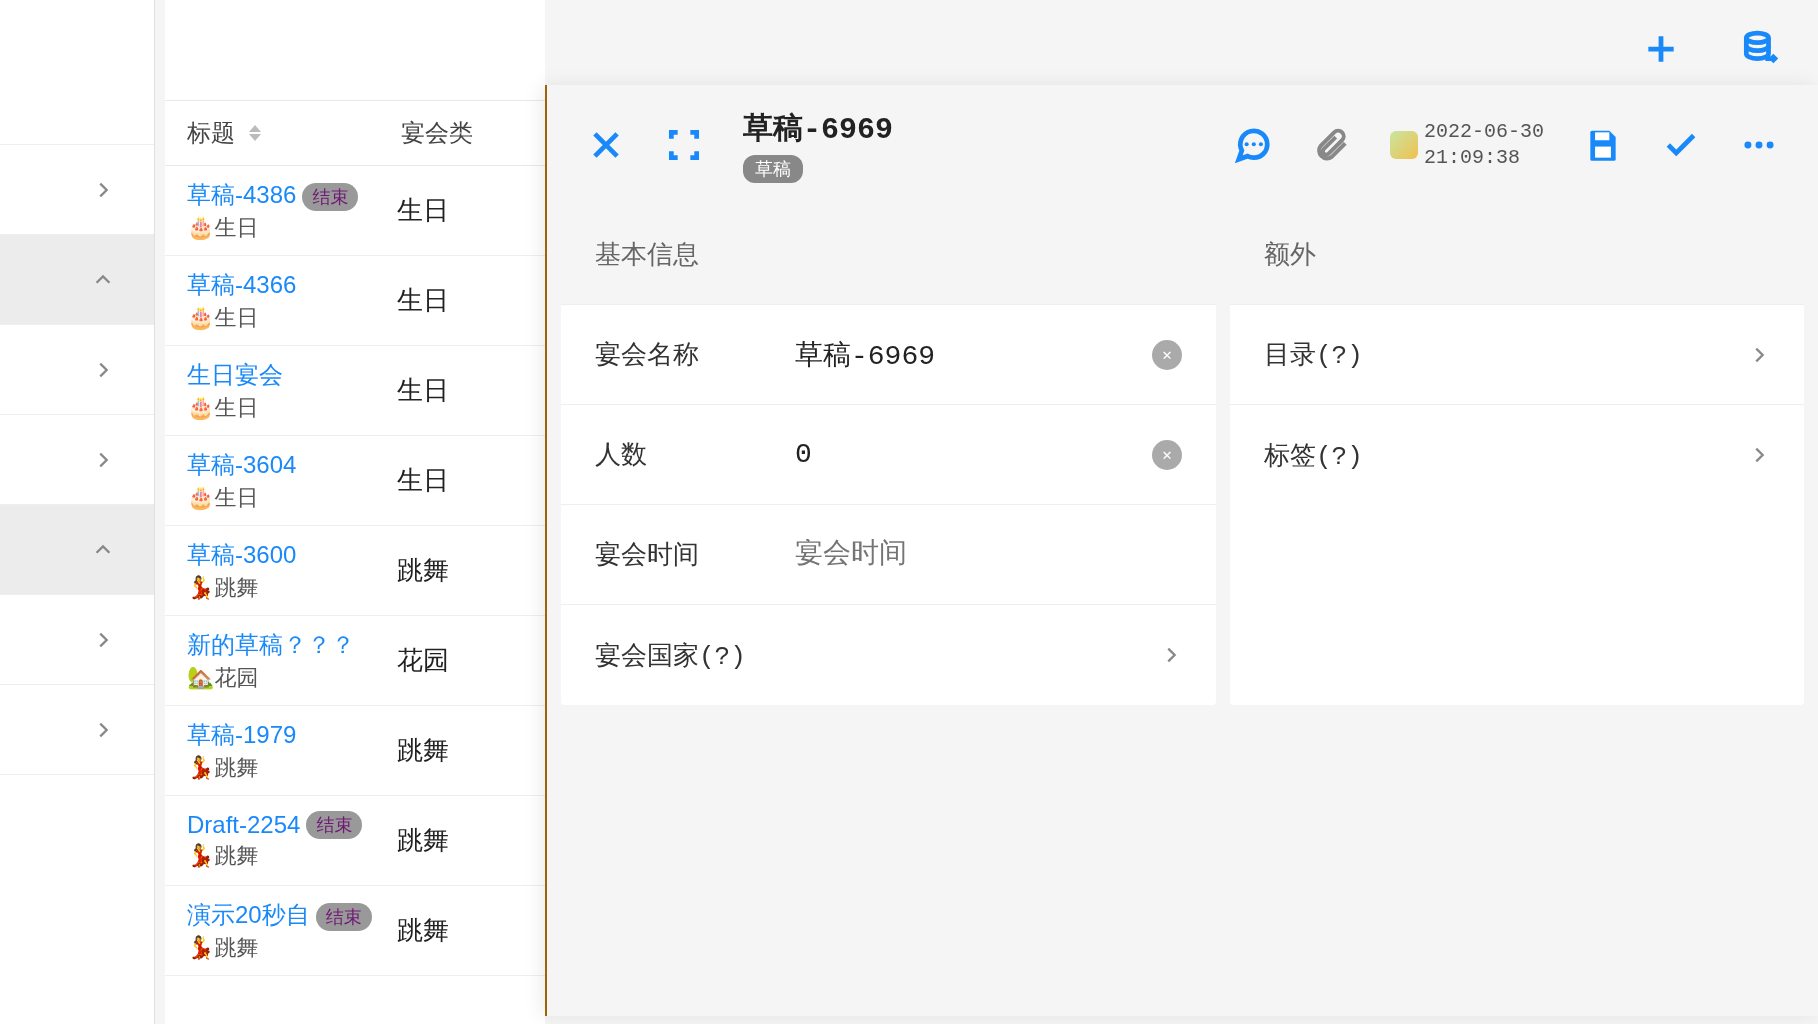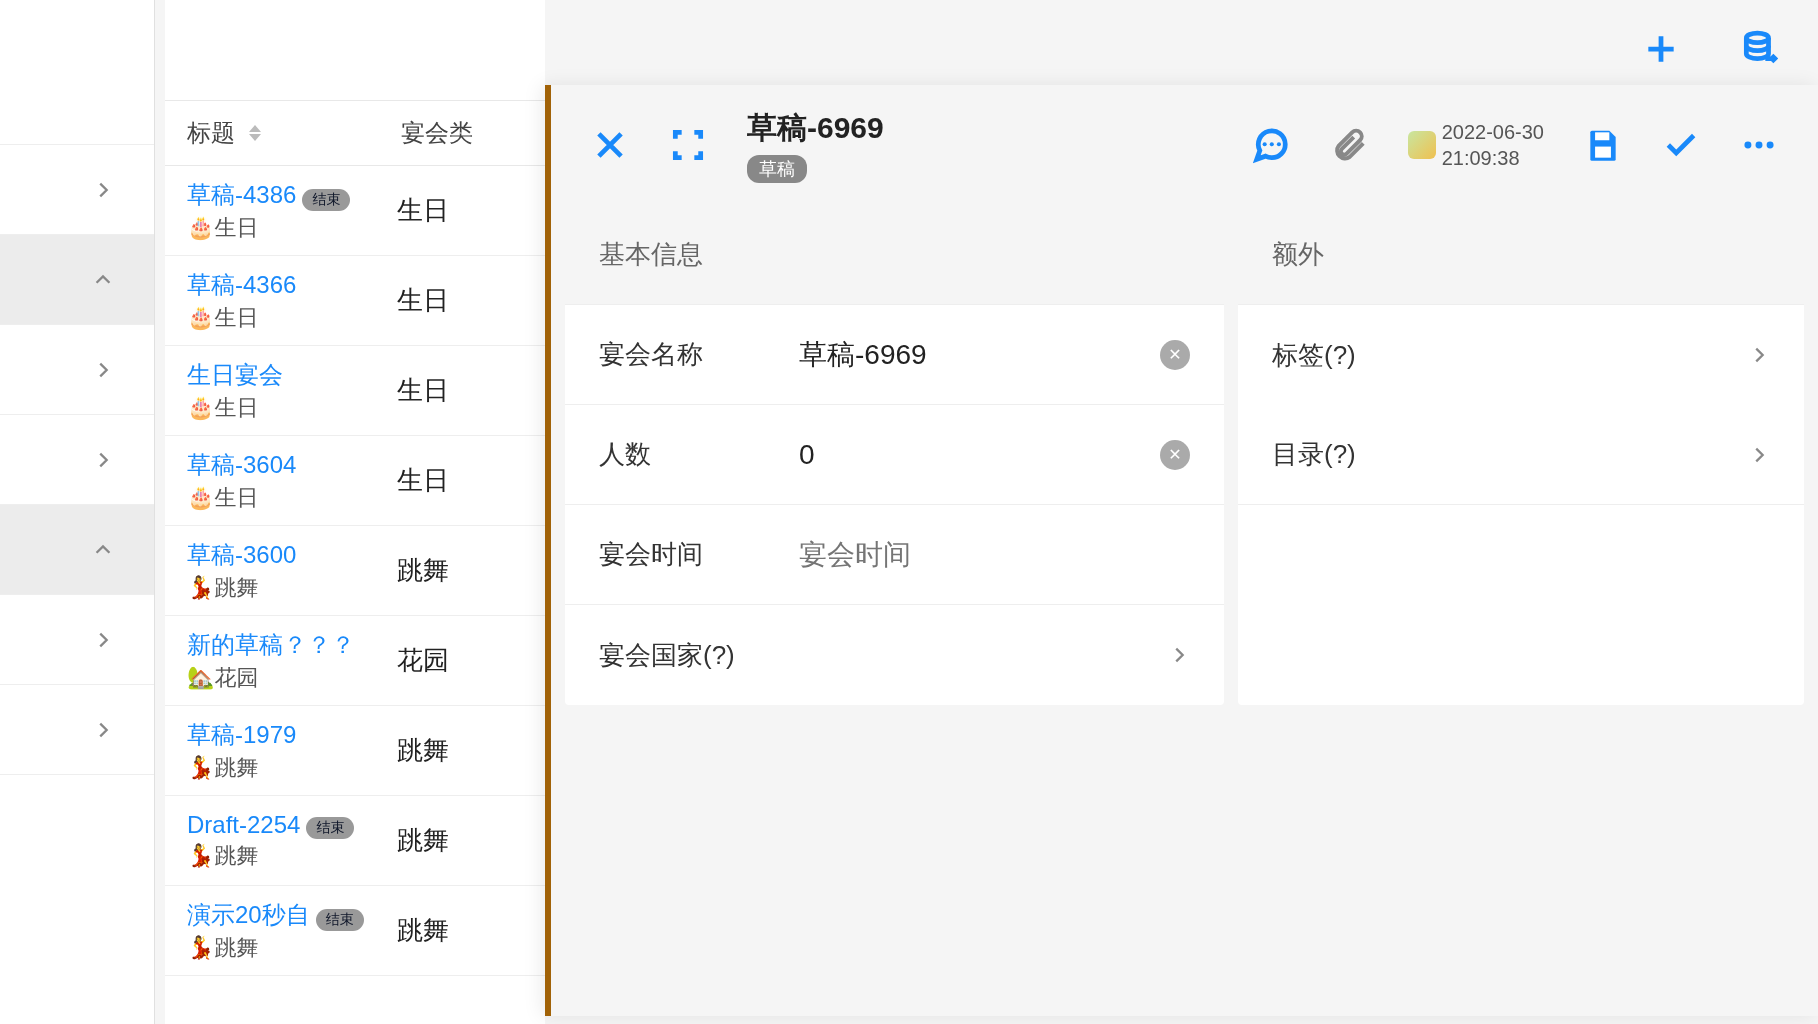--- a/index.html
+++ b/index.html
@@ -107,41 +107,42 @@
   align-items: flex-end;
   gap: 4px;
 }
 .row-sub {
   font-size: 22px;
   color: #555;
   margin-top: 2px;
 }
 .badge {
   background: #999;
-  color: #0f172a;
-  font-size: 14px;
+  color: #701a75;
+  font-size: 18px;
   border-radius: 14px;
   padding: 2px 10px;
   margin-left: 2px;
 }
 .row-type {
   font-size: 26px;
   color: #222;
 }
 
 
 .drawer {
   position: absolute;
   left: 545px;
   top: 85px;
   right: 0;
   bottom: 8px;
   background: #f5f5f5;
-  border-left: 6px solid #a16207;
+  border-left: 2px solid #a16207;
   box-shadow: -4px 0 18px rgba(0,0,0,0.08);
+  font-family: Liberation Mono, monospace;
 }
 .drawer-header {
   height: 120px;
   display: flex;
   align-items: center;
   padding: 0 40px;
   gap: 40px;
 }
 .drawer-title-block {
   display: flex;
@@ -479,28 +480,28 @@
         <div class="field-label" style="flex:0 0 260px">宴会国家(?)</div>
         <svg class="chev field-chev" viewBox="0 0 24 24">
             <path d="M9 5l7 7-7 7"></path>
           </svg>
       </div>
     </div>
 
     <div class="panel right">
       <div class="panel-head">额外</div>
 
+      <div class="field action-row">
+        <div class="field-label">目录(?)</div>
+        <svg class="chev field-chev" viewBox="0 0 24 24">
+            <path d="M9 5l7 7-7 7"></path>
+          </svg>
+      </div>
+
       <div class="field action-row" style="border-bottom:none">
         <div class="field-label">标签(?)</div>
         <svg class="chev field-chev" viewBox="0 0 24 24">
             <path d="M9 5l7 7-7 7"></path>
           </svg>
       </div>
-
-      <div class="field action-row">
-        <div class="field-label">目录(?)</div>
-        <svg class="chev field-chev" viewBox="0 0 24 24">
-            <path d="M9 5l7 7-7 7"></path>
-          </svg>
-      </div>
     </div>
   </div>
 </div>
 
 </body></html>

